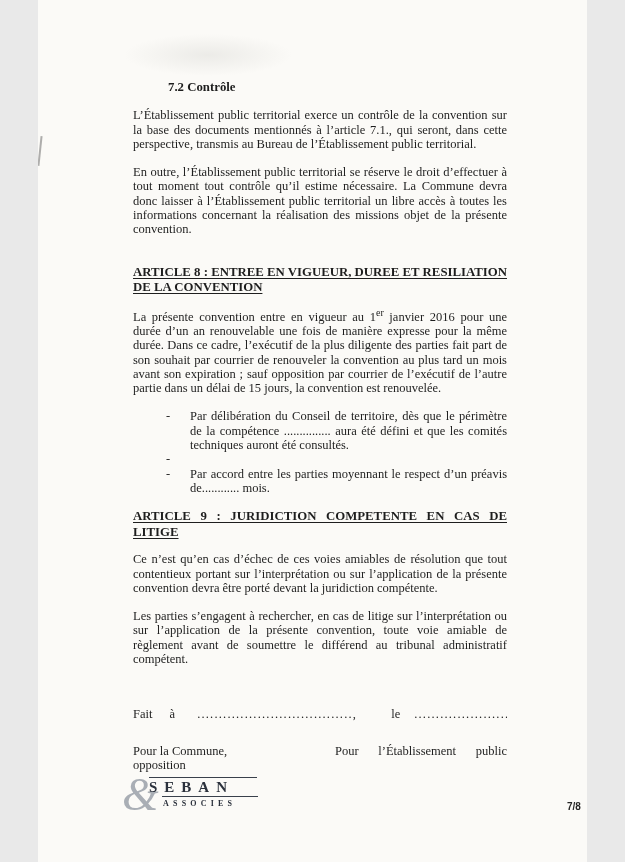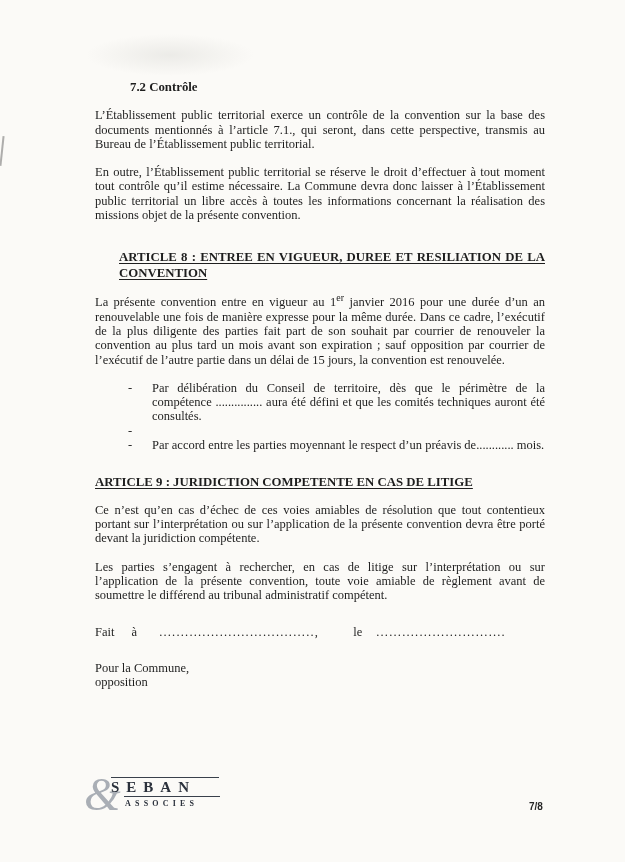--- a/index.html
+++ b/index.html
@@ -3,21 +3,21 @@
 <meta charset="utf-8">
 <style>
   html, body {
     margin: 0;
     padding: 0;
     background: #e9e9e9;
     font-family: "Liberation Serif", "DejaVu Serif", serif;
   }
   .page {
     position: relative;
-    width: 625px;
+    width: 549px;
     height: 862px;
     box-sizing: border-box;
     margin: 0 auto;
     background:
       radial-gradient(ellipse 120px 30px at 170px 55px, rgba(190,190,185,0.25), rgba(0,0,0,0) 70%),
       #fbfaf7;
     color: #1e1e1e;
     padding: 80px 80px 0 95px;
     overflow: hidden;
   }
@@ -48,22 +48,22 @@
     margin-bottom: 14px;
   }
   .article-title {
     font-size: 12.8px;
     font-weight: bold;
     text-align: justify;
     text-decoration: underline;
     text-underline-offset: 2px;
     line-height: 15.5px;
   }
-  .article-title.a8 { margin-top: 28px; margin-bottom: 14px; margin-left: 24px; }
-  .article-title.a9 { margin-top: 23px; margin-bottom: 12px; }
+  .article-title.a8 { margin-top: 28px; margin-bottom: 14px; }
+  .article-title.a9 { margin-top: 14px; margin-bottom: 12px; }
   sup.ord {
     font-size: 10px;
     vertical-align: super;
     line-height: 0;
   }
   .bullet-list { margin-top: 14px; }
   .bullet {
     display: flex;
     align-items: flex-start;
   }
@@ -71,21 +71,21 @@
     flex: 0 0 24px;
     margin-left: 33px;
   }
   .bullet-text {
     flex: 1;
     text-align: justify;
   }
   .fait-line {
     display: flex;
     align-items: baseline;
-    margin-top: 22px;
+    margin-top: 41px;
     white-space: nowrap;
   }
   .fait-label { word-spacing: 14px; }
   .dots { letter-spacing: 1.2px; }
   .dots-left { margin-left: 22px; }
   .le-label { margin-left: 34px; }
   .dots-right { margin-left: 14px; overflow: hidden; }
   .parties { margin-top: 22px; }
   .parties-line1 {
     display: flex;
@@ -192,20 +192,25 @@
     <div class="fait-line">
       <span class="fait-label">Fait à</span>
       <span class="dots dots-left">....................................,</span>
       <span class="le-label">le</span>
       <span class="dots dots-right">..............................</span>
     </div>
 
     <div class="parties">
       <div class="parties-line1">
         <span>Pour la Commune,</span>
+        <span class="right-party">
+          <span>Pour</span>
+          <span>l’Établissement</span>
+          <span>public</span>
+        </span>
       </div>
       <div>opposition</div>
     </div>
 
   </div>
 
   <div class="logo">
     <span class="amp">&amp;</span>
     <div class="logo-text">
       <div class="rule rule-top"></div>

